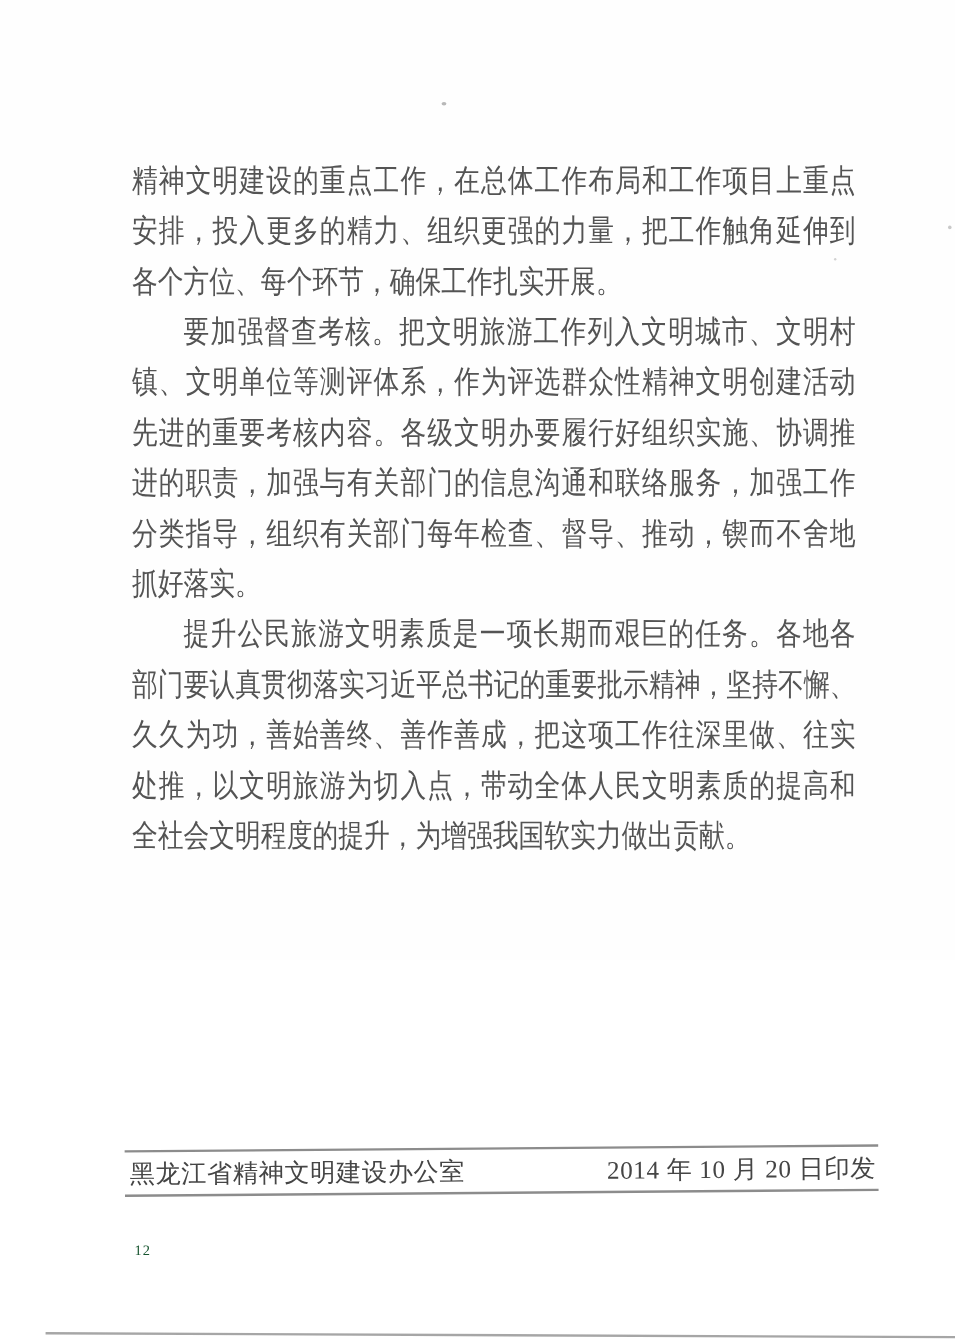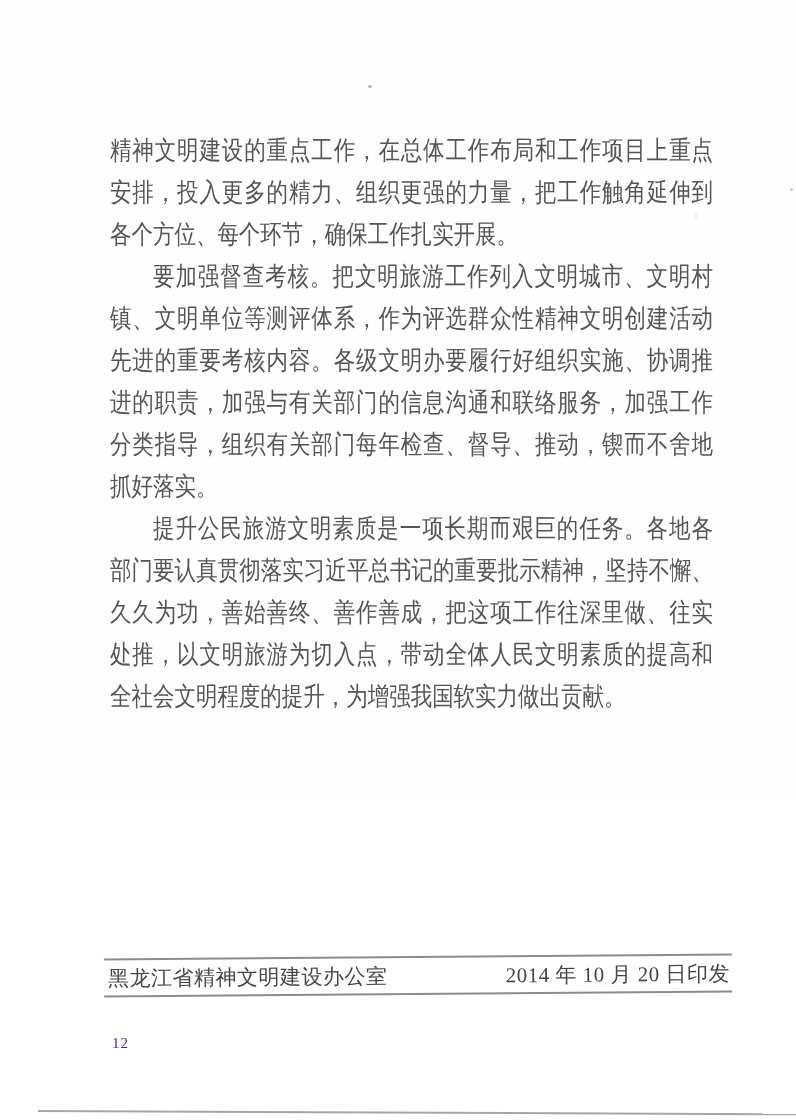--- a/index.html
+++ b/index.html
@@ -57,22 +57,22 @@
     height: 35px;
     padding: 0 2px 0 4px;
     font-size: 21px;
     color: #454545;
   }
   .footer-issuer { letter-spacing: 0.5px; }
   .footer-date { letter-spacing: 0.5px; }
   .page-number {
     position: absolute;
     left: 112px; top: 1035px;
-    font-size: 15px;
-    color: #4c1d95;
+    font-size: 12px;
+    color: #14532d;
     letter-spacing: 1px;
     font-family: Liberation Serif, serif;
   }
   
   .scan-edge {
     position: absolute;
     left: 38px; top: 1110px;
     width: 758px; height: 2px;
     background: #979797;
     opacity: 0.85;

